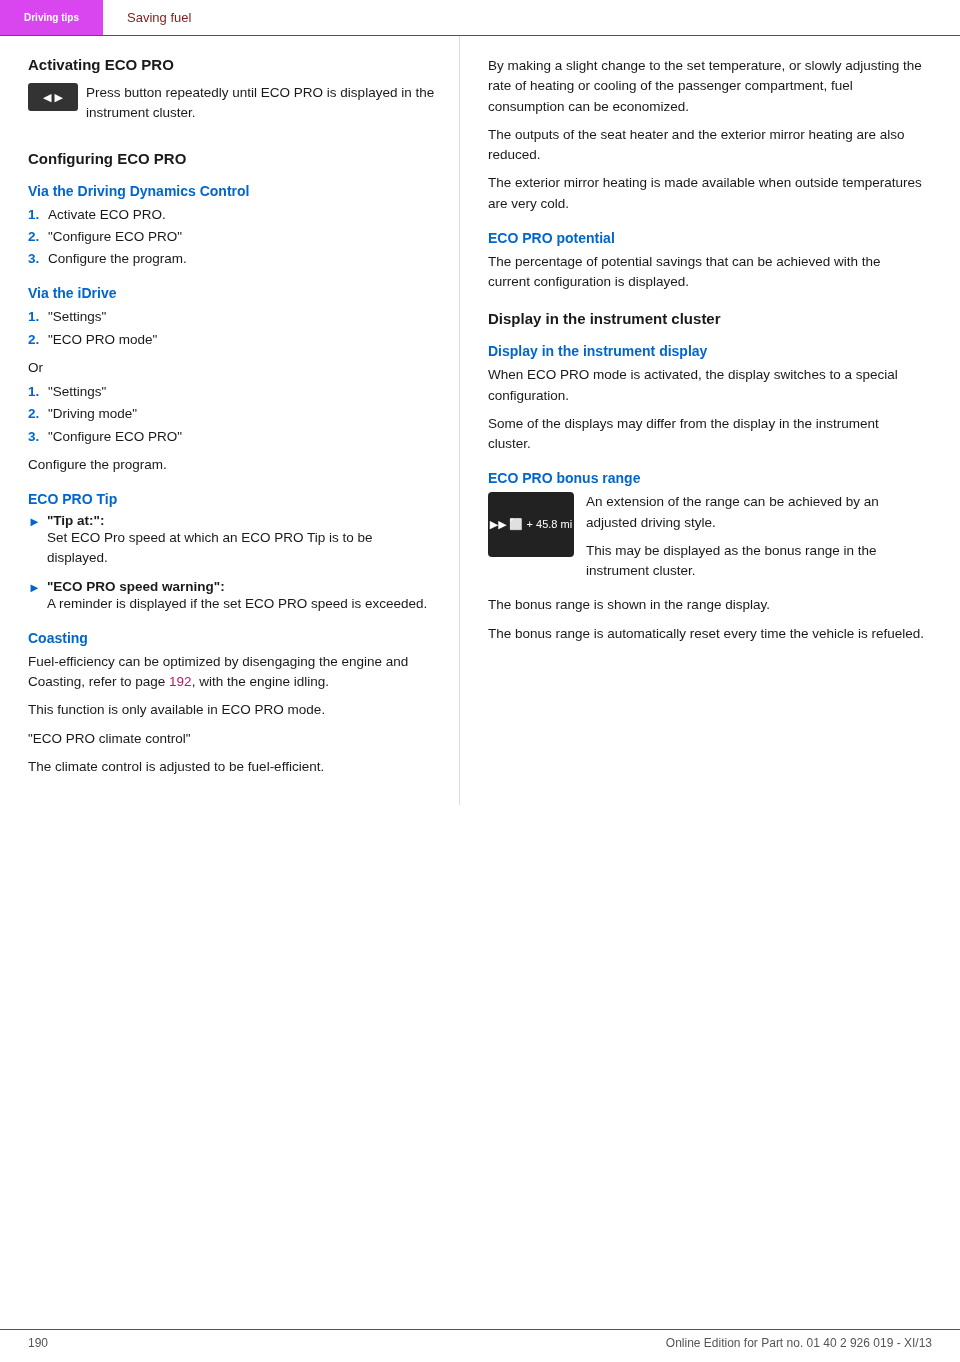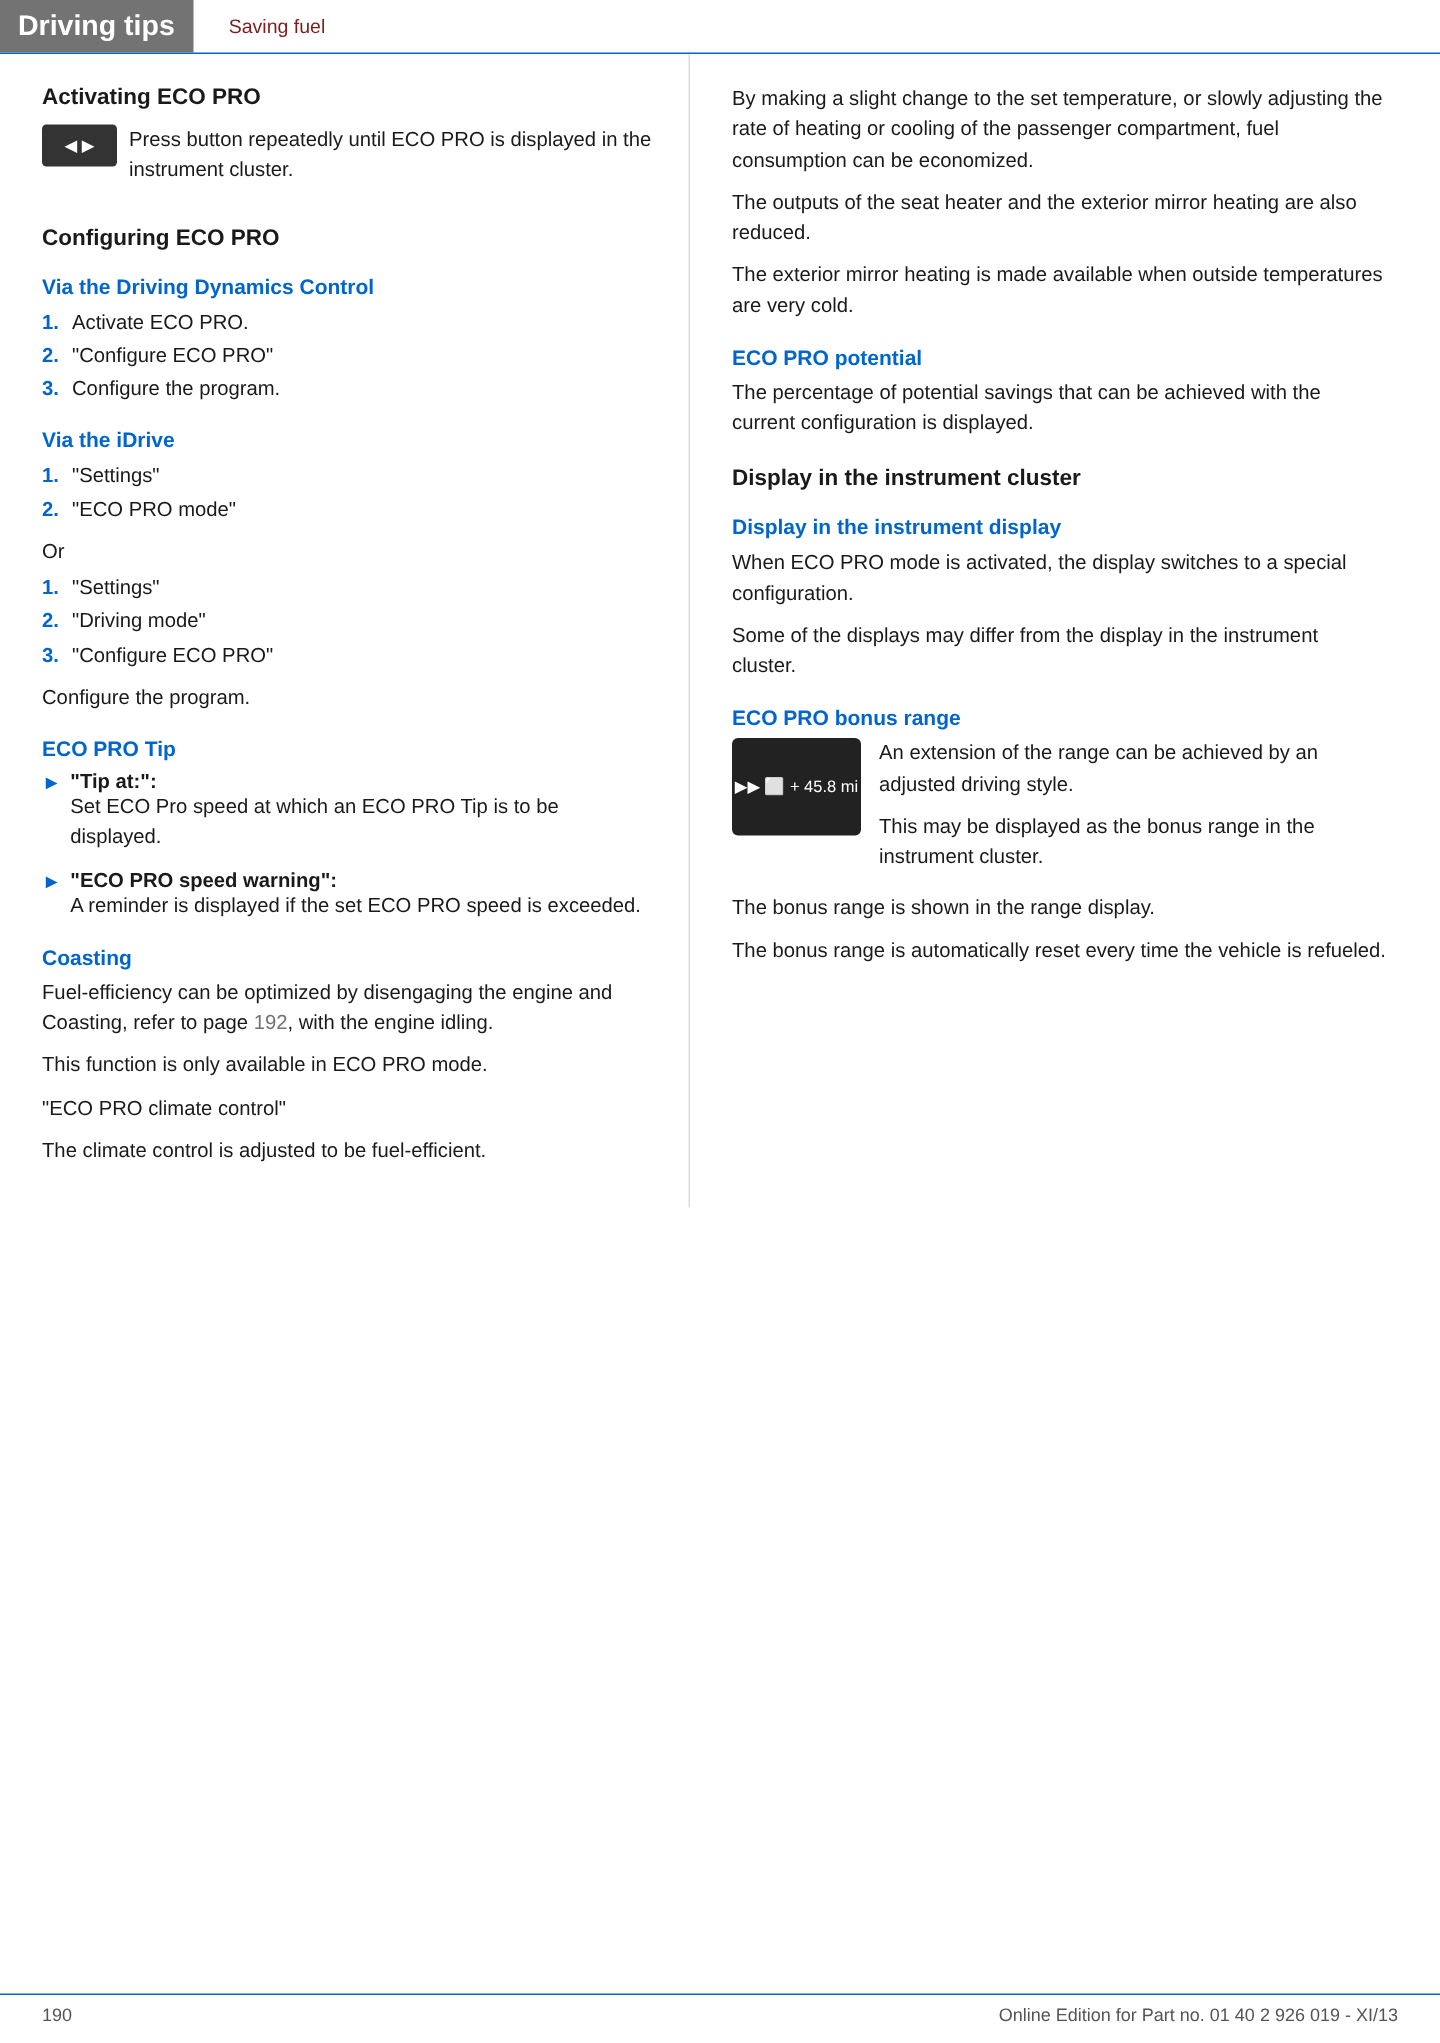--- a/index.html
+++ b/index.html
@@ -12,26 +12,26 @@
       min-height: 1362px;
     }
 
     
     .header-tabs {
       display: flex;
       border-bottom: 1px solid #0066cc;
       height: 36px;
     }
     .tab-active {
-      background: #737373;
+      background: #d946ef;
       color: #fff;
-      padding: 0 12px;
+      padding: 0 24px;
       display: flex;
       align-items: center;
-      font-size: 19px;
+      font-size: 10px;
       font-weight: bold;
     }
     .tab-inactive {
       color: #7f1d1d;
       padding: 0 24px;
       display: flex;
       align-items: center;
       font-size: 13px;
     }
 
@@ -208,21 +208,21 @@
       color: #555;
       border-top: 1px solid #0066cc;
       padding-top: 6px;
     }
     .page-wrapper {
       position: relative;
       min-height: 1362px;
     }
 
     .link-text {
-      color: #737373;
+      color: #be185d;
     }
   </style>
 </head>
 <body>
 
 <div class="page-wrapper">
 
   <div class="header-tabs">
     <div class="tab-active">Driving tips</div>
     <div class="tab-inactive">Saving fuel</div>

